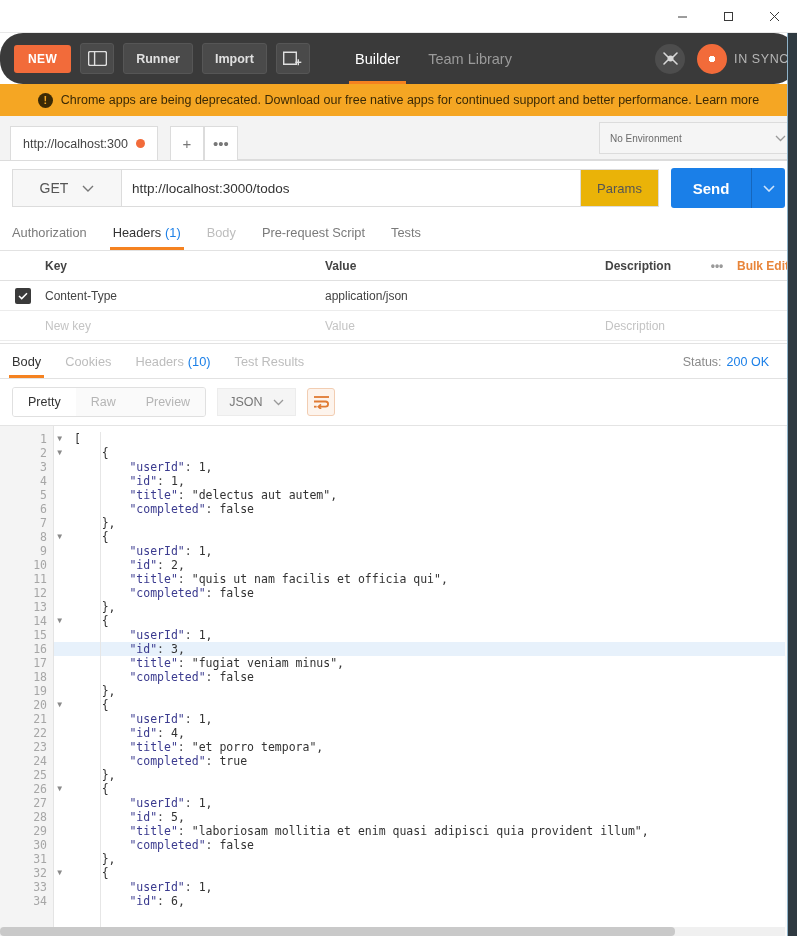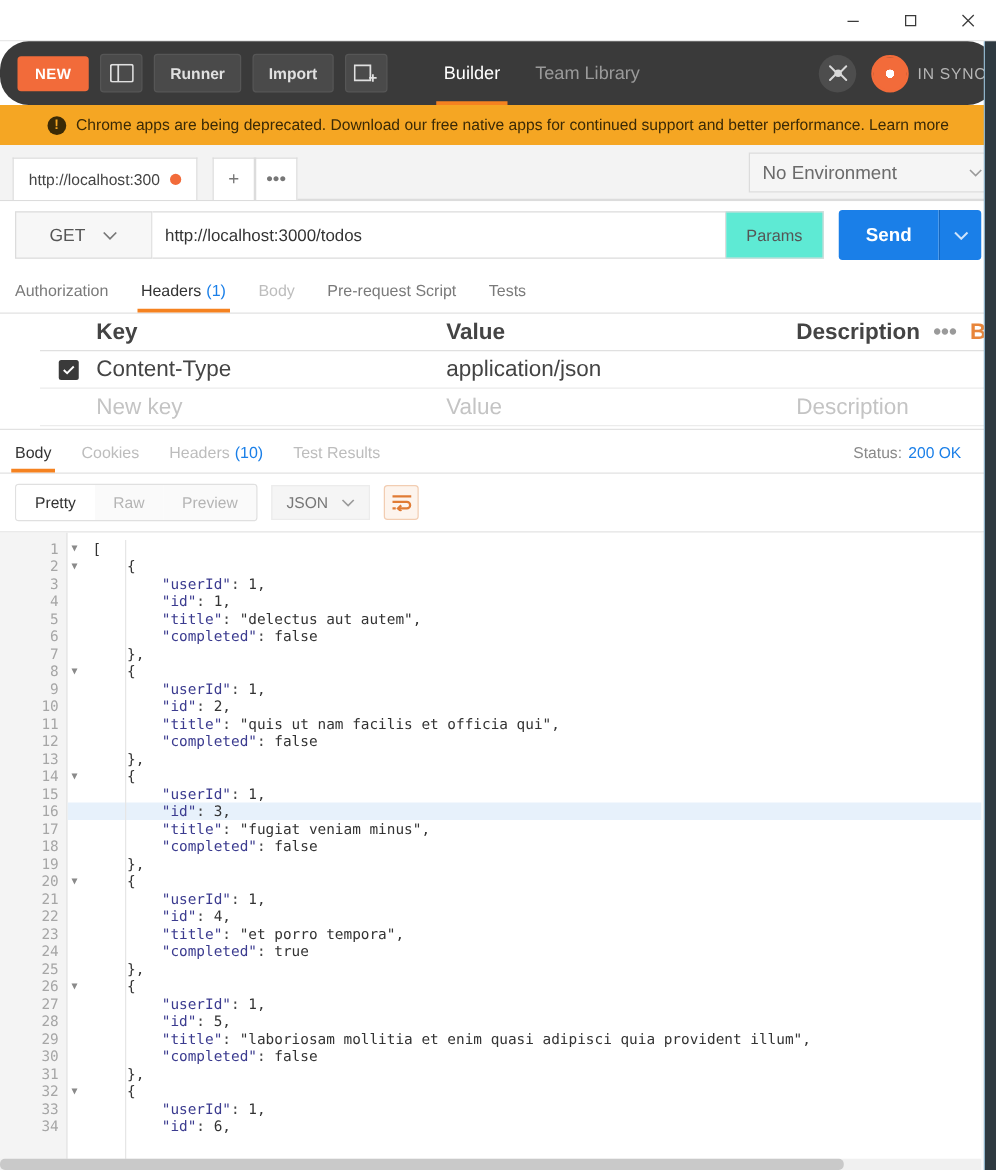--- a/index.html
+++ b/index.html
@@ -102,41 +102,41 @@
   }
   .tab-ctl.first { margin-left: 12px; }
   .tabstrip-fill { flex: 1; border-bottom: 1px solid #dcdcdc; height: 34px; }
 
   .env-wrap {
     position: absolute; right: 0; top: 6px; display: flex; align-items: center;
   }
   .env-select {
     width: 198px; height: 32px; background: #f5f5f5; border: 1px solid #dcdcdc;
     display: flex; align-items: center; justify-content: space-between;
-    padding: 0 10px; font-size: 15px; color: #6b6b6b; cursor: pointer;
+    padding: 0 10px; font-size: 10px; color: #6b6b6b; cursor: pointer;
   }
 
   
   .urlrow {
     height: 54px; flex: 0 0 54px; background: #fff; display: flex;
     align-items: center; padding: 0 12px; gap: 0; position: relative;
   }
   .method {
     width: 110px; height: 38px; border: 1px solid #dcdcdc; background: #f7f7f7;
     display: flex; align-items: center; justify-content: center; gap: 14px;
     font-size: 14px; color: #555; cursor: pointer;
   }
   .urlfield {
     flex: 1; height: 38px; border: 1px solid #dcdcdc; border-left: none;
     display: flex; align-items: center; padding: 0 10px; font-size: 13.5px;
     color: #333; background: #fff;
   }
   .params-btn {
     width: 78px; height: 38px; border: 1px solid #dcdcdc; border-left: none;
-    background: #5eead4; display: flex; align-items: center; justify-content: center;
+    background: #eab308; display: flex; align-items: center; justify-content: center;
     font-size: 13px; color: #555; cursor: pointer;
   }
   .send-wrap { display: flex; margin-left: 12px; }
   .send-btn {
     width: 80px; height: 40px; background: #1a7fe8; color: #fff; font-weight: bold;
     font-size: 15px; display: flex; align-items: center; justify-content: center;
     cursor: pointer; border-radius: 3px 0 0 3px;
   }
   .send-caret {
     width: 34px; height: 40px; background: #1a7fe8; color: #cfe4fb;
@@ -156,21 +156,21 @@
   }
   .subtab.active { color: #333; }
   .subtab.active::after {
     content: ""; position: absolute; left: -3px; right: -3px; bottom: 0;
     height: 3px; background: #f58220;
   }
   .subtab.dim { color: #bdbdbd; }
   .subtab .cnt { color: #1a7fe8; margin-left: 4px; }
 
   
-  .hdr-table { flex: 0 0 92px; display: flex; flex-direction: column; font-size: 18px; padding-left: 32px; }
+  .hdr-table { flex: 0 0 92px; display: flex; flex-direction: column; font-size: 12px; }
   .hrow { display: flex; align-items: center; height: 30px; border-bottom: 1px solid #ececec; }
   .hrow.head { font-weight: bold; color: #333; border-bottom: 1px solid #e0e0e0; }
   .hcell-chk { width: 45px; display: flex; align-items: center; justify-content: center; flex: 0 0 45px; }
   .hcell-key { flex: 0 0 280px; padding-left: 0; color: #444; }
   .hcell-val { flex: 0 0 280px; color: #444; }
   .hcell-desc { flex: 1; color: #444; }
   .hcell-dots { width: 40px; flex: 0 0 40px; color: #9a9a9a; text-align: center; cursor: pointer; }
   .hcell-bulk { flex: 0 0 60px; color: #e8853a; cursor: pointer; overflow: hidden; white-space: nowrap; }
   .ph { color: #c4c4c4; }
   .chk {

